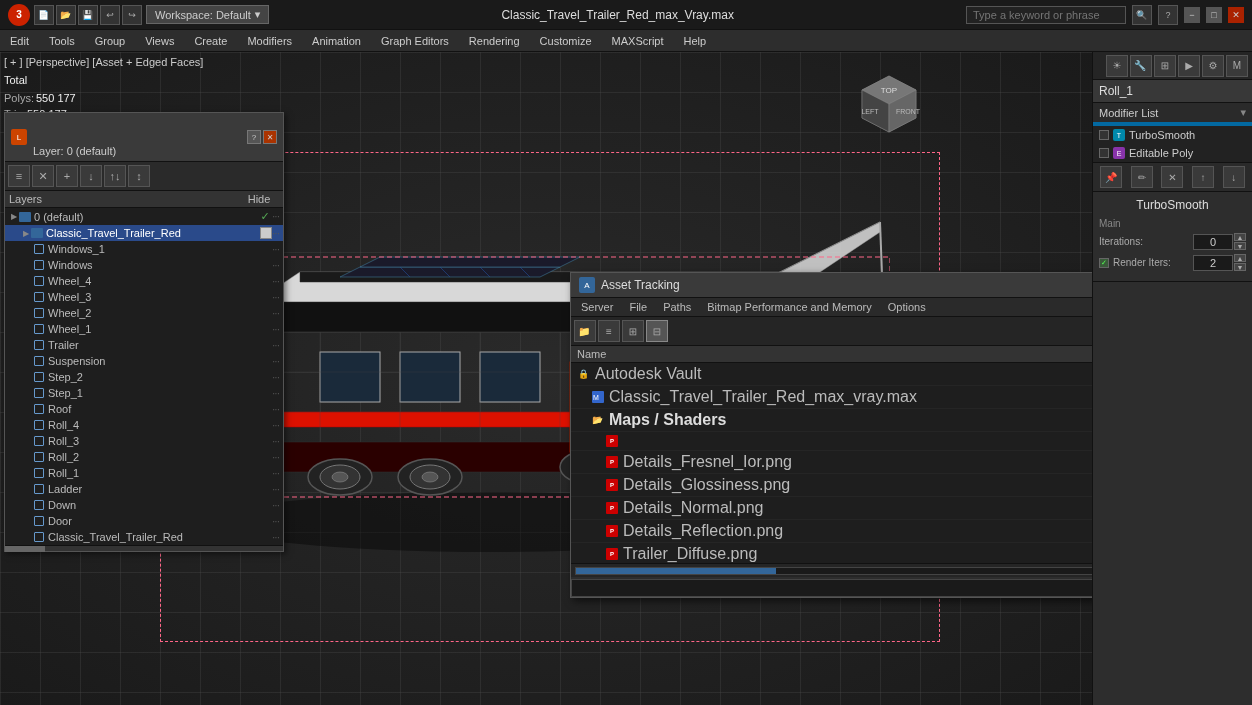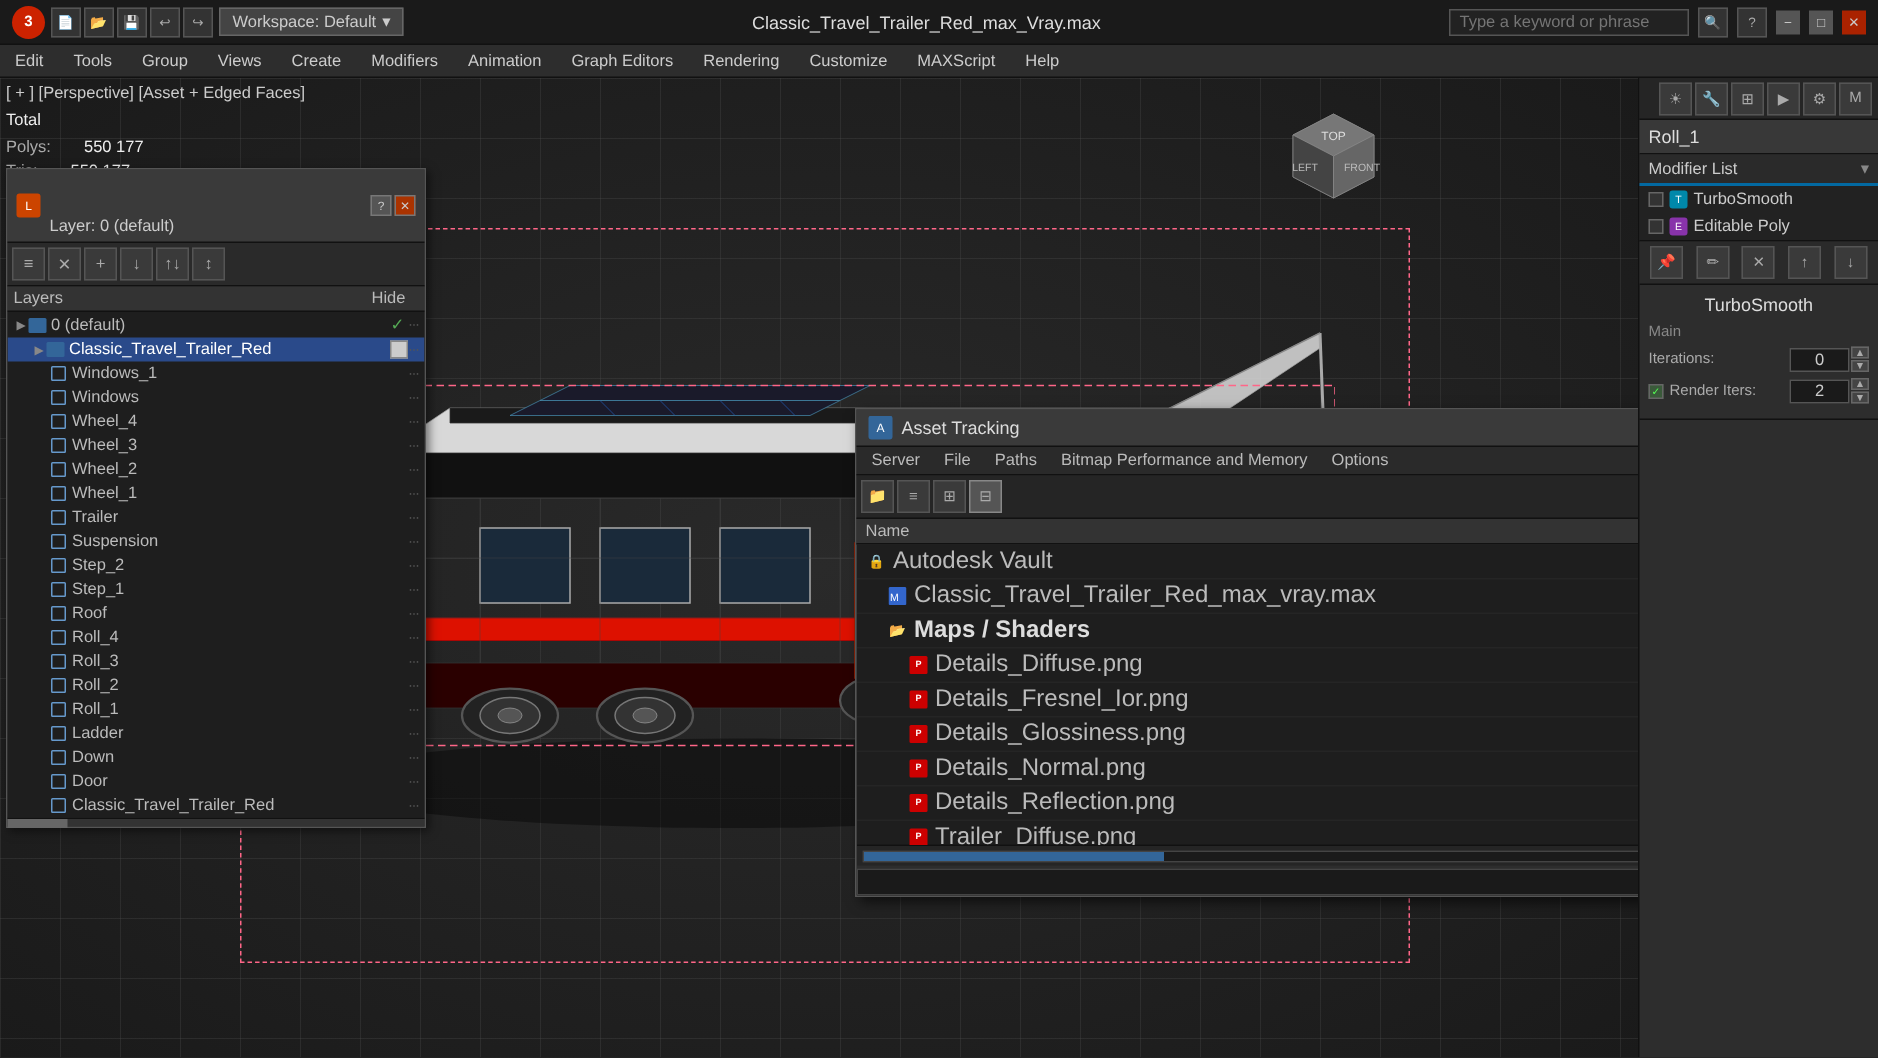--- a/index.html
+++ b/index.html
@@ -117,21 +117,21 @@
 
     
     #stats {
       position: absolute;
       top: 20px; left: 4px;
       color: #ccc;
       font-size: 11px;
       z-index: 10;
       line-height: 16px;
     }
-    .stat-row { display: flex; gap: 22px; }
+    .stat-row { display: flex; gap: 2px; }
     .stat-label { color: #aaa; }
     .stat-value { color: #eee; }
 
     
     #scene-bg {
       position: absolute;
       inset: 0;
       background: radial-gradient(ellipse at center, #2a2a2a 0%, #1a1a1a 100%);
     }
     .grid-lines {
@@ -184,21 +184,21 @@
       display: flex; align-items: center; justify-content: space-between;
     }
     #modifier-name {
       color: #ddd;
       font-size: 12px;
     }
 
     #modifier-list-label {
       background: #2a2a2a;
       padding: 3px 6px;
-      border-bottom: 2px solid #0369a1;
+      border-bottom: 4px solid #0369a1;
       display: flex; align-items: center; justify-content: space-between;
     }
     .modifier-dropdown {
       color: #ccc;
       font-size: 11px;
     }
     .dropdown-arrow {
       color: #888;
     }
 
@@ -979,21 +979,20 @@
           <div class="at-item-icon" style="color:#cc8800;">📂</div>
           <span class="at-item-name bold">Maps / Shaders</span>
           <span class="at-status"></span>
         </div>
 
         <div class="at-item">
           <div class="at-item-indent2"></div>
           <div class="at-item-icon">
               <div class="icon-png-red">P</div>
             </div>
-          <span class="at-item-name">Details_Diffuse.png</span>
 
         </div>
         <div class="at-item">
           <div class="at-item-indent2"></div>
           <div class="at-item-icon">
               <div class="icon-png-red">P</div>
             </div>
           <span class="at-item-name">Details_Fresnel_Ior.png</span>
 
         </div>

